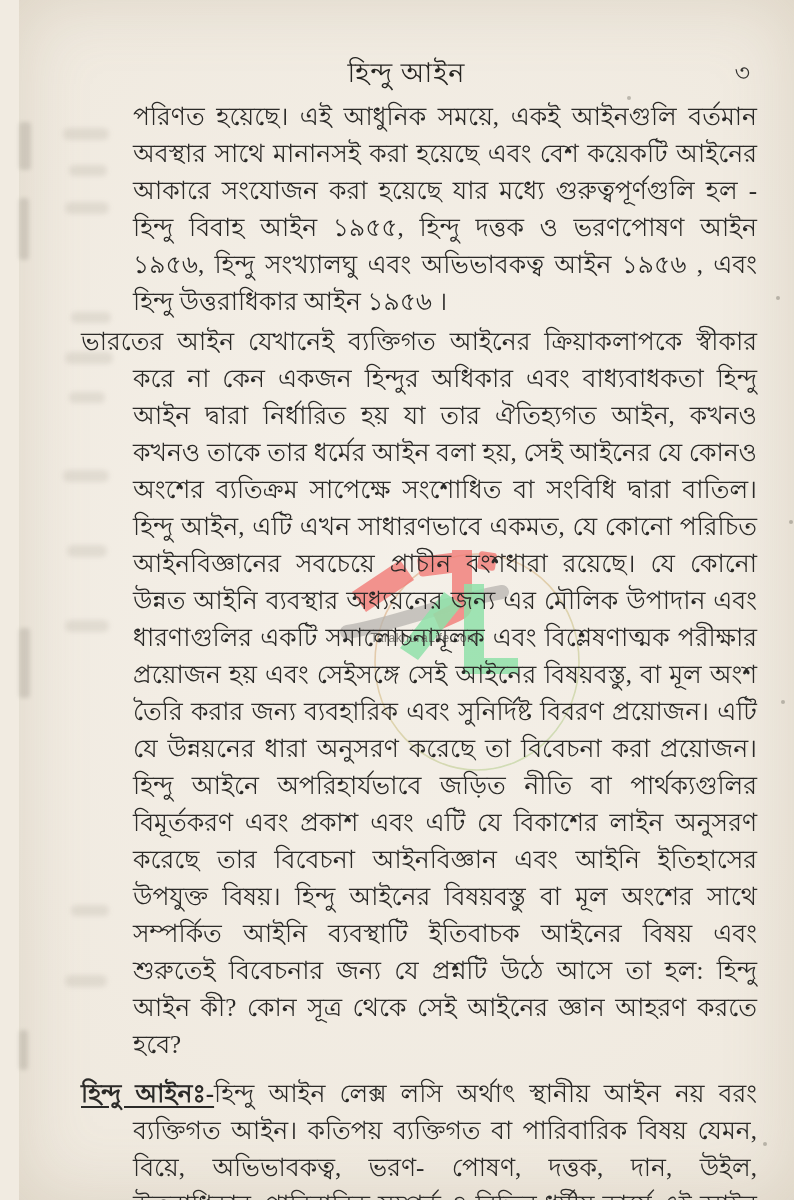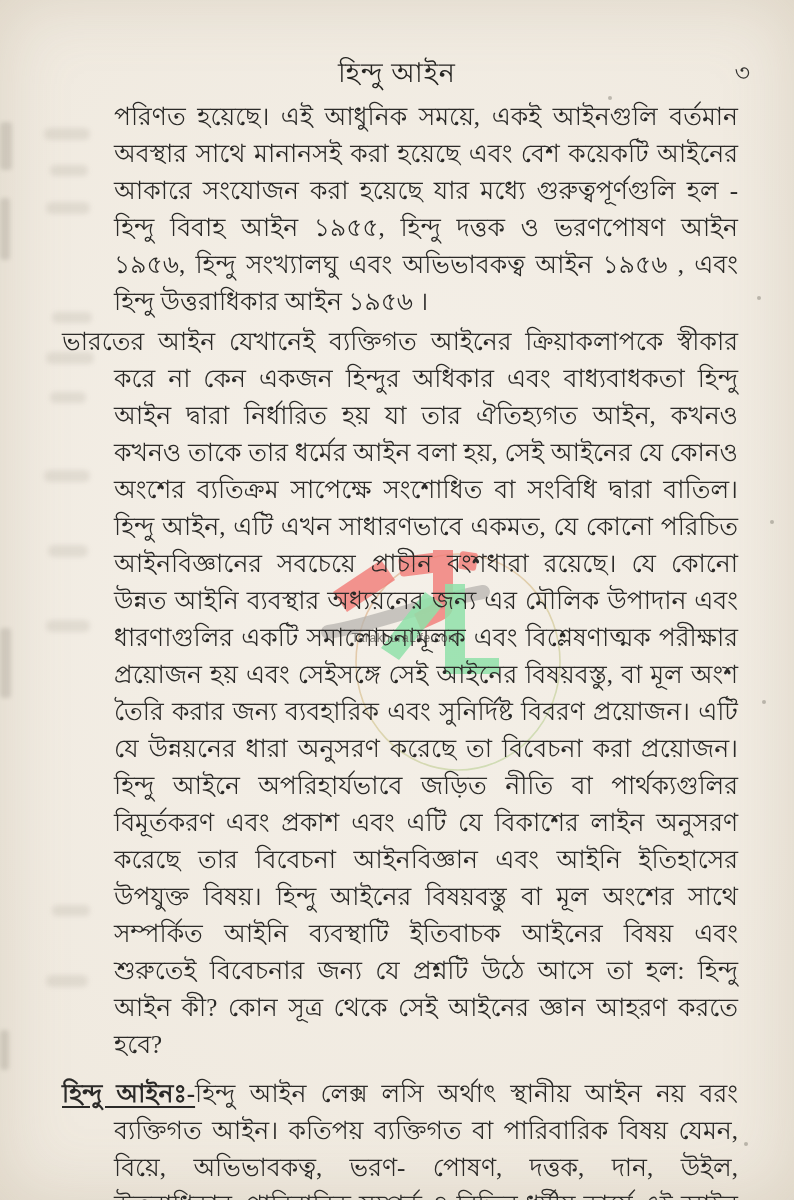--- a/index.html
+++ b/index.html
@@ -10,20 +10,21 @@
     background: #f1ebe1;
     font-family: "Liberation Serif", "DejaVu Serif", serif;
     color: #2b2a28;
   }
   .page {
     position: absolute; inset: 0;
     background:
       radial-gradient(ellipse 120% 100% at 50% 45%, rgba(255,255,255,0.25) 0%, rgba(226,216,198,0.22) 85%),
       #f1ebe1;
     box-shadow: inset 0 0 70px rgba(150,130,100,0.22);
+    margin-left: 19px;
   }
   .header-title {
     position: absolute; top: 52px; left: 0; width: 100%;
     text-align: center;
     font-size: 27px; letter-spacing: 1px;
     color: #262522;
   }
   .page-number {
     position: absolute; top: 54px; right: 44px;
     font-size: 24px; color: #33322f;

